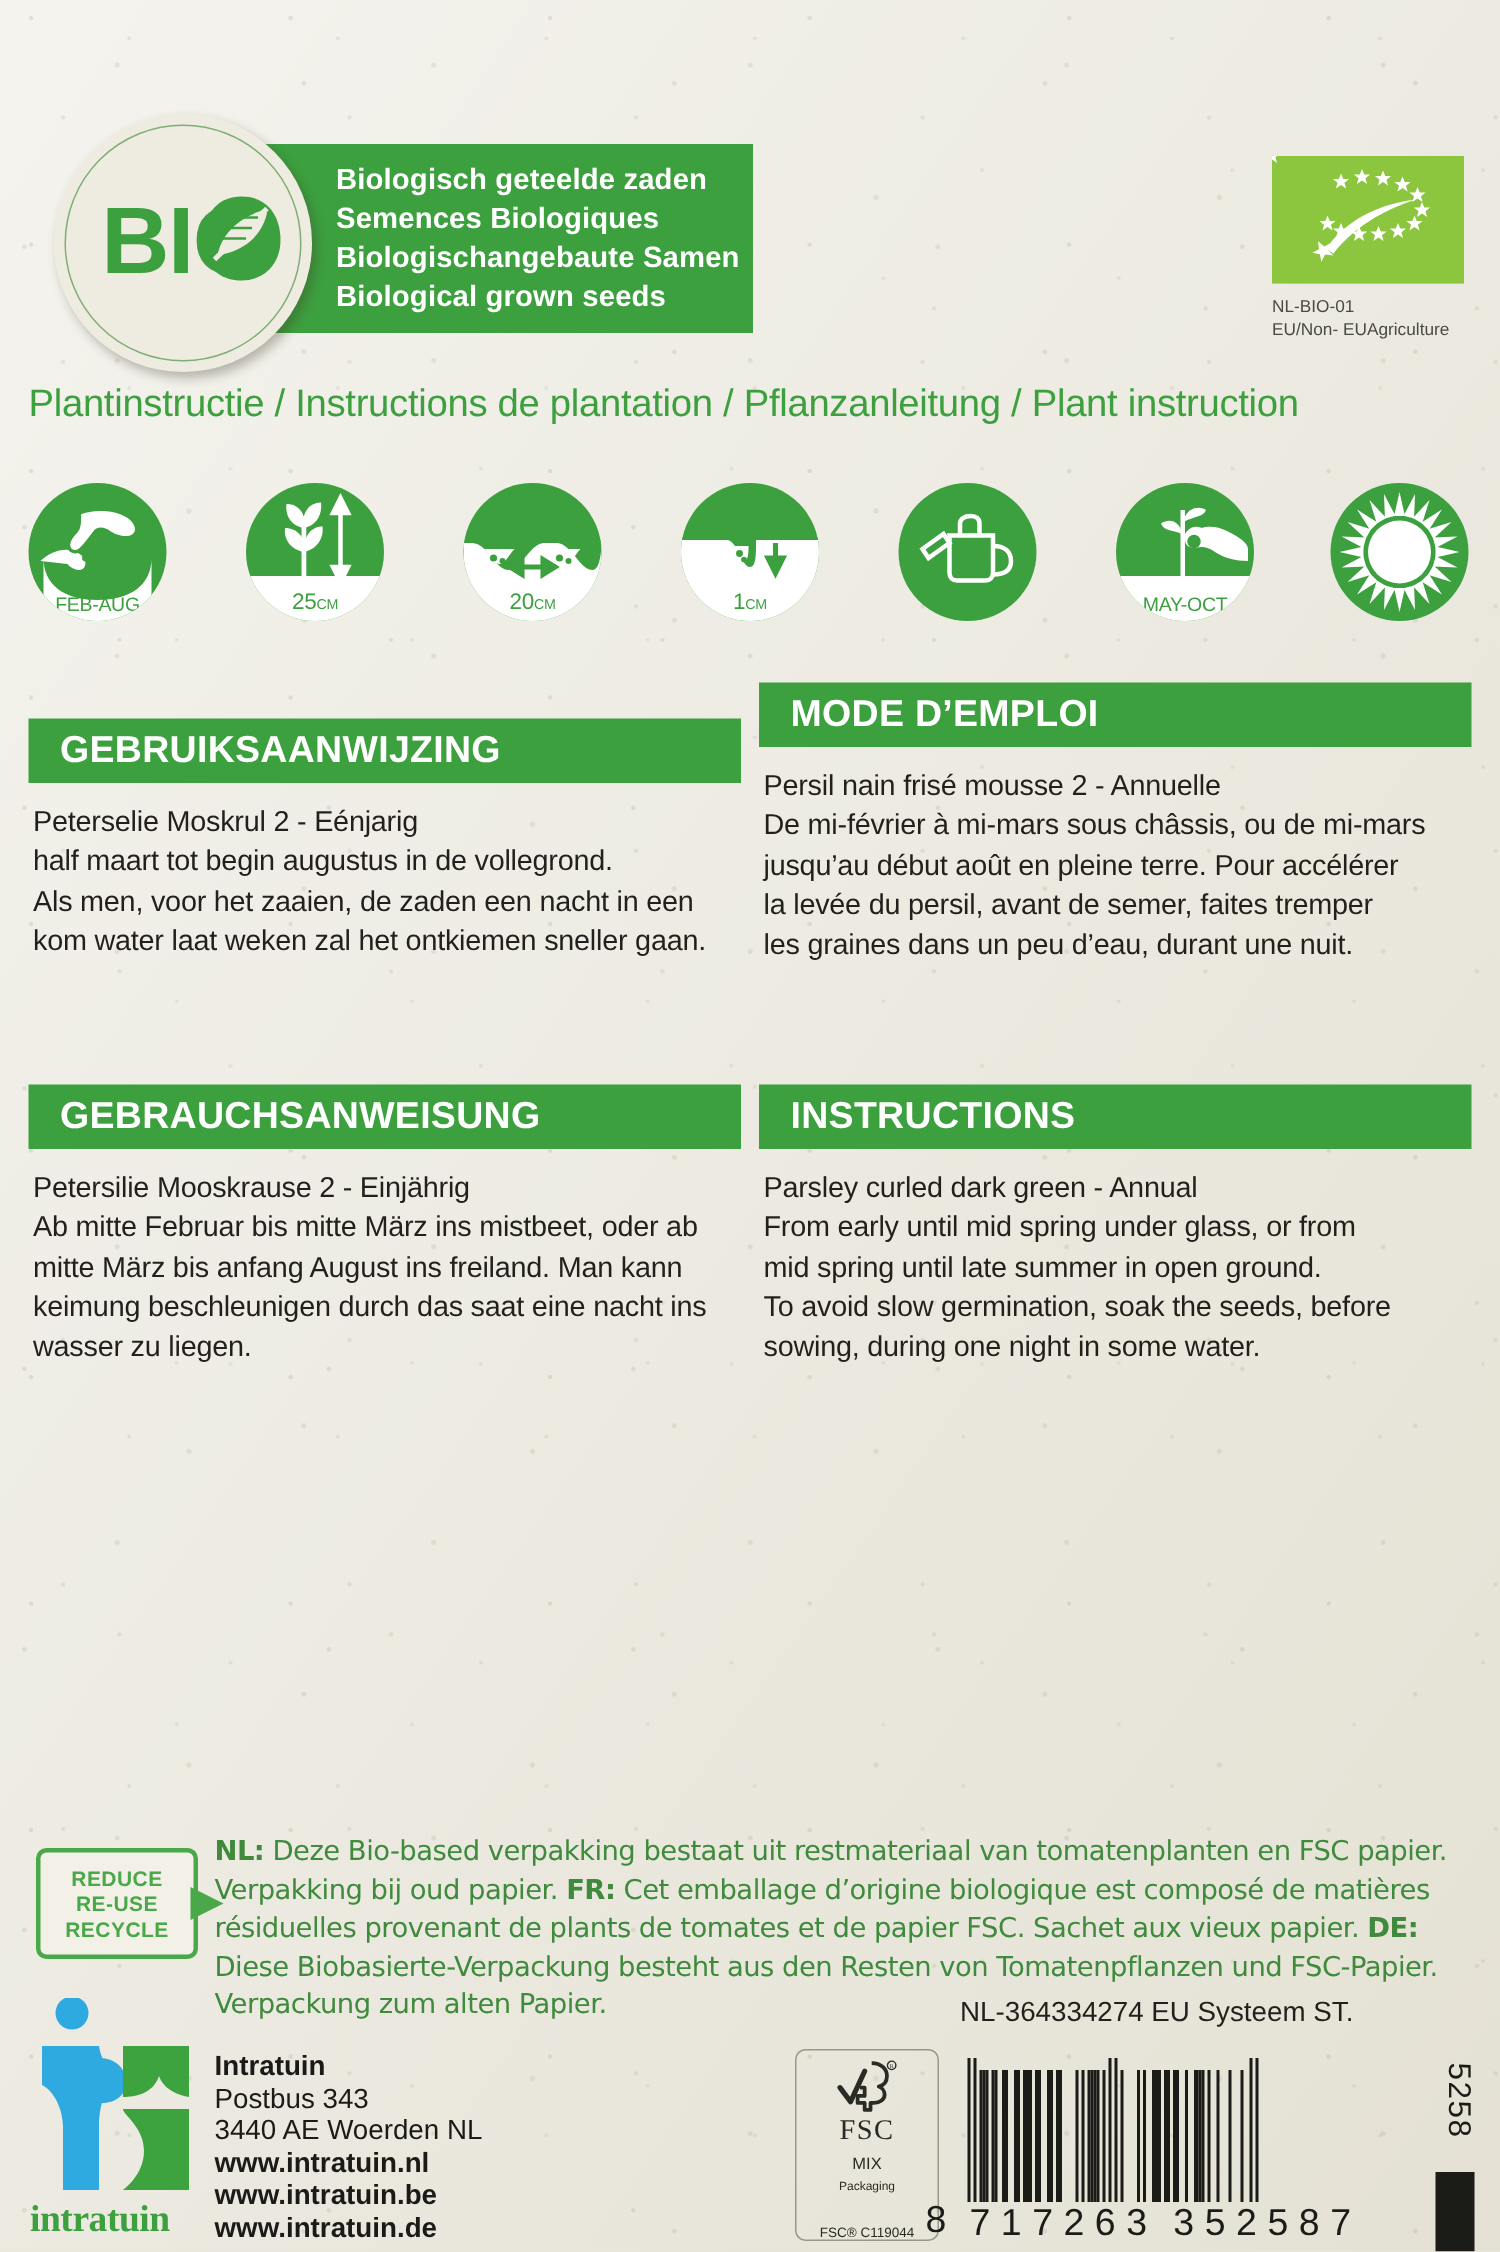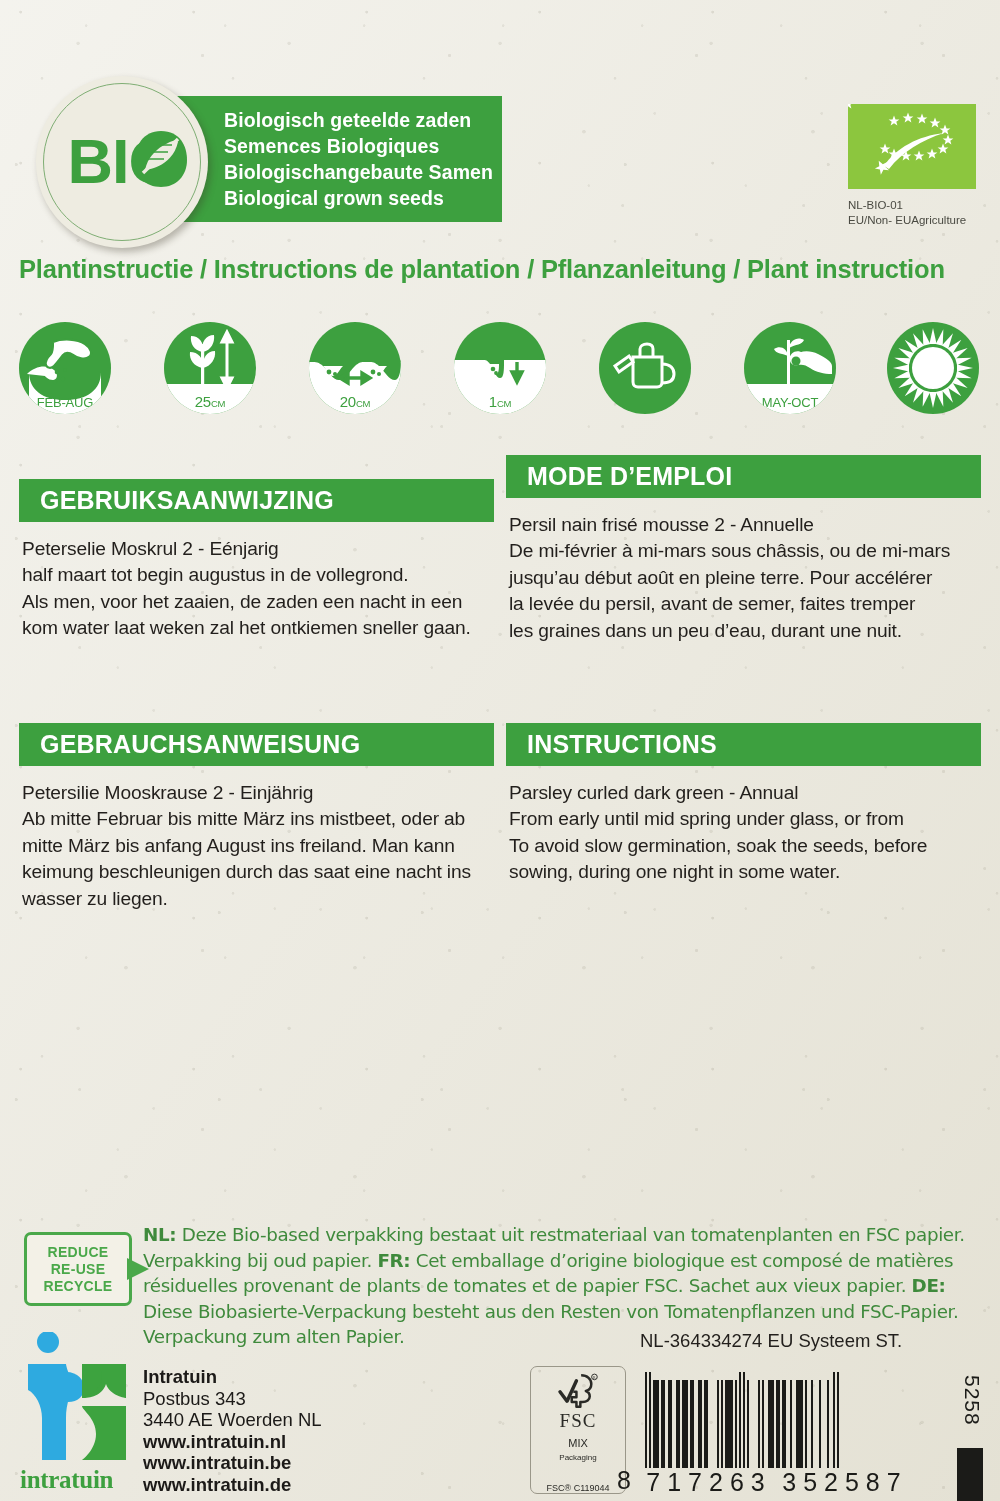--- a/index.html
+++ b/index.html
@@ -65,21 +65,21 @@
     position:absolute; left:848px; top:104px; width:128px; height:85px;
     background:#8cc63e;
   }
   .eu-caption{
     position:absolute; left:848px; top:198px; width:160px;
     font-size:11.5px; color:#4a4a42; line-height:14.5px;
   }
 
   .plant-title{
     position:absolute; left:19px; top:255px; width:968px;
-    color:#3da03f; font-weight:bold; font-size:25.5px; letter-spacing:-.2px;
+    color:#3da03f; font-weight:normal; font-size:25.5px; letter-spacing:-.2px;
   }
 
   
   .icon-row{ position:absolute; left:19px; top:322px; width:960px; height:92px; }
   .icon{
     position:absolute; top:0; width:92px; height:92px; border-radius:50%;
     background:#3da03f; overflow:hidden;
   }
   .icon .half{ position:absolute; left:0; right:0; bottom:0; height:30px; background:#fff; }
   .icon .lbl{
@@ -389,20 +389,21 @@
       <p>keimung beschleunigen durch das saat eine nacht ins</p>
       <p>wasser zu liegen.</p>
     </div>
   </div>
 
   <div class="block" style="left:506px; top:723px;">
     <div class="bar">INSTRUCTIONS</div>
     <div class="body">
       <p>Parsley curled dark green - Annual</p>
       <p>From early until mid spring under glass, or from</p>
+      <p>mid spring until late summer in open ground.</p>
       <p>To avoid slow germination, soak the seeds, before</p>
       <p>sowing, during one night in some water.</p>
     </div>
   </div>
 
   <div class="recycle-badge">
     <div class="rtxt">
       <span>REDUCE</span>
       <span>RE-USE</span>
       <span>RECYCLE</span>

